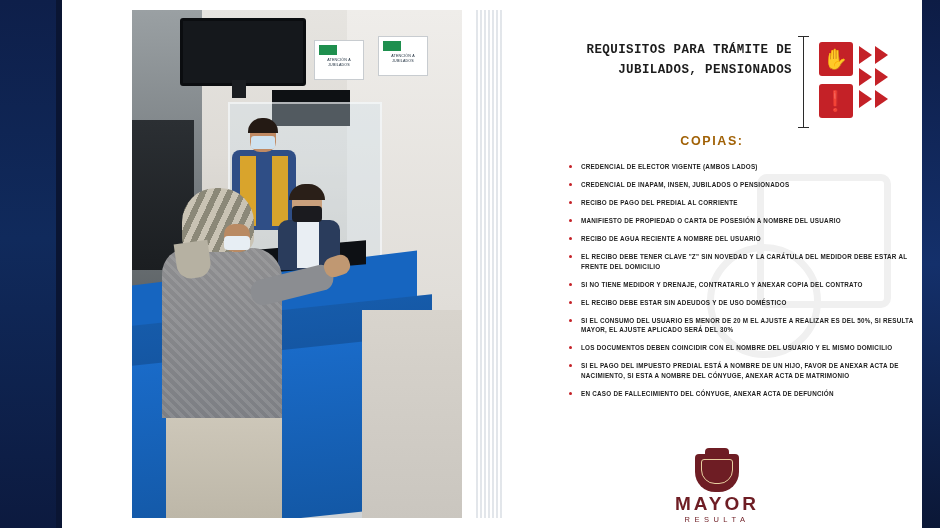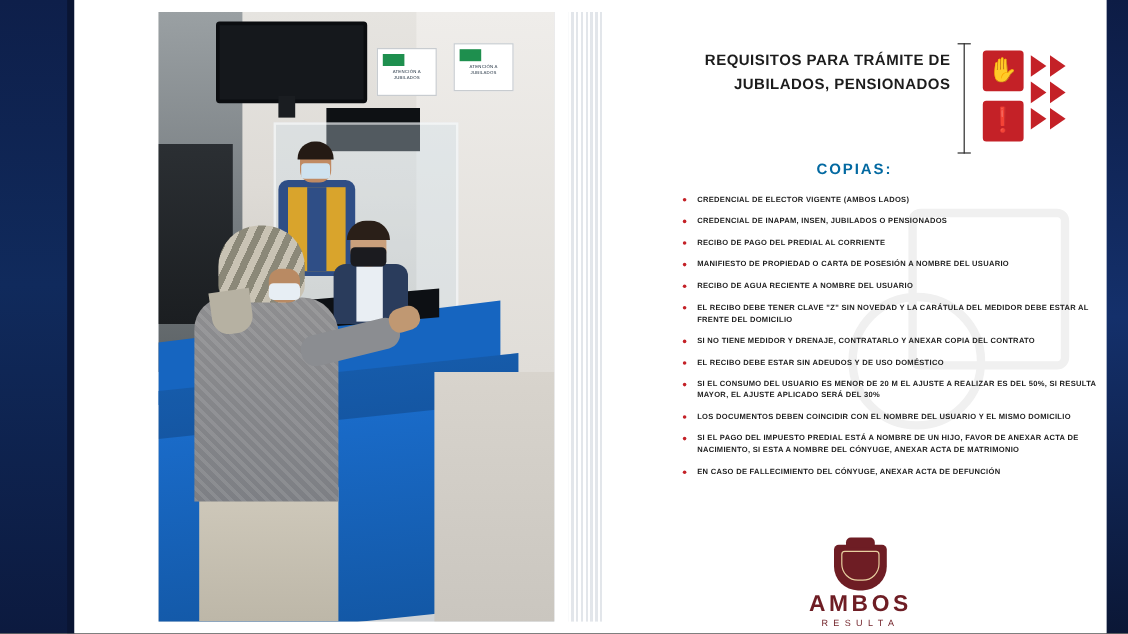--- a/index.html
+++ b/index.html
@@ -165,20 +165,21 @@
   .content {
     position: absolute;
     left: 455px; top: 14px;
     width: 450px; height: 500px;
   }
   .title-block {
     position: absolute;
     left: 10px; top: 26px;
     width: 265px;
     text-align: right;
+    font-family: Liberation Mono, monospace;
   }
   .title-line {
     font-size: 12.5px;
     font-weight: bold;
     letter-spacing: .4px;
     color: #1c1c1c;
     line-height: 20px;
     text-transform: uppercase;
   }
   .title-rule {
@@ -221,21 +222,21 @@
   }
 
   .copias {
     position: absolute;
     left: 0px; top: 120px;
     width: 390px;
     text-align: center;
     font-size: 12.5px;
     font-weight: bold;
     letter-spacing: 1.6px;
-    color: #0369a1;
+    color: #a16207;
   }
 
   .list {
     position: absolute;
     left: 52px; top: 148px;
     width: 360px;
   }
   .item {
     position: relative;
     padding-left: 12px;
@@ -399,19 +400,19 @@
         <div class="item"><span class="bullet"></span><span>SI EL CONSUMO DEL USUARIO ES MENOR DE 20 M EL AJUSTE A REALIZAR ES DEL 50%, SI RESULTA MAYOR, EL AJUSTE APLICADO SERÁ DEL 30%</span></div>
         <div class="item"><span class="bullet"></span><span>LOS DOCUMENTOS DEBEN COINCIDIR CON EL NOMBRE DEL USUARIO Y EL MISMO DOMICILIO</span></div>
         <div class="item"><span class="bullet"></span><span>SI EL PAGO DEL IMPUESTO PREDIAL ESTÁ A NOMBRE DE UN HIJO, FAVOR DE ANEXAR ACTA DE NACIMIENTO, SI ESTA A NOMBRE DEL CÓNYUGE, ANEXAR ACTA DE MATRIMONIO</span></div>
         <div class="item"><span class="bullet"></span><span>EN CASO DE FALLECIMIENTO DEL CÓNYUGE, ANEXAR ACTA DE DEFUNCIÓN</span></div>
       </div>
 
       <div class="footer-logo">
         <div class="crest">
           <div class="crest-top"></div>
         </div>
-        <div class="brand">AMBOS</div>
+        <div class="brand">MAYOR</div>
         <div class="brand-sub">RESULTA</div>
       </div>
 
     </div>
   </div>
 </div>
 
 </body></html>

